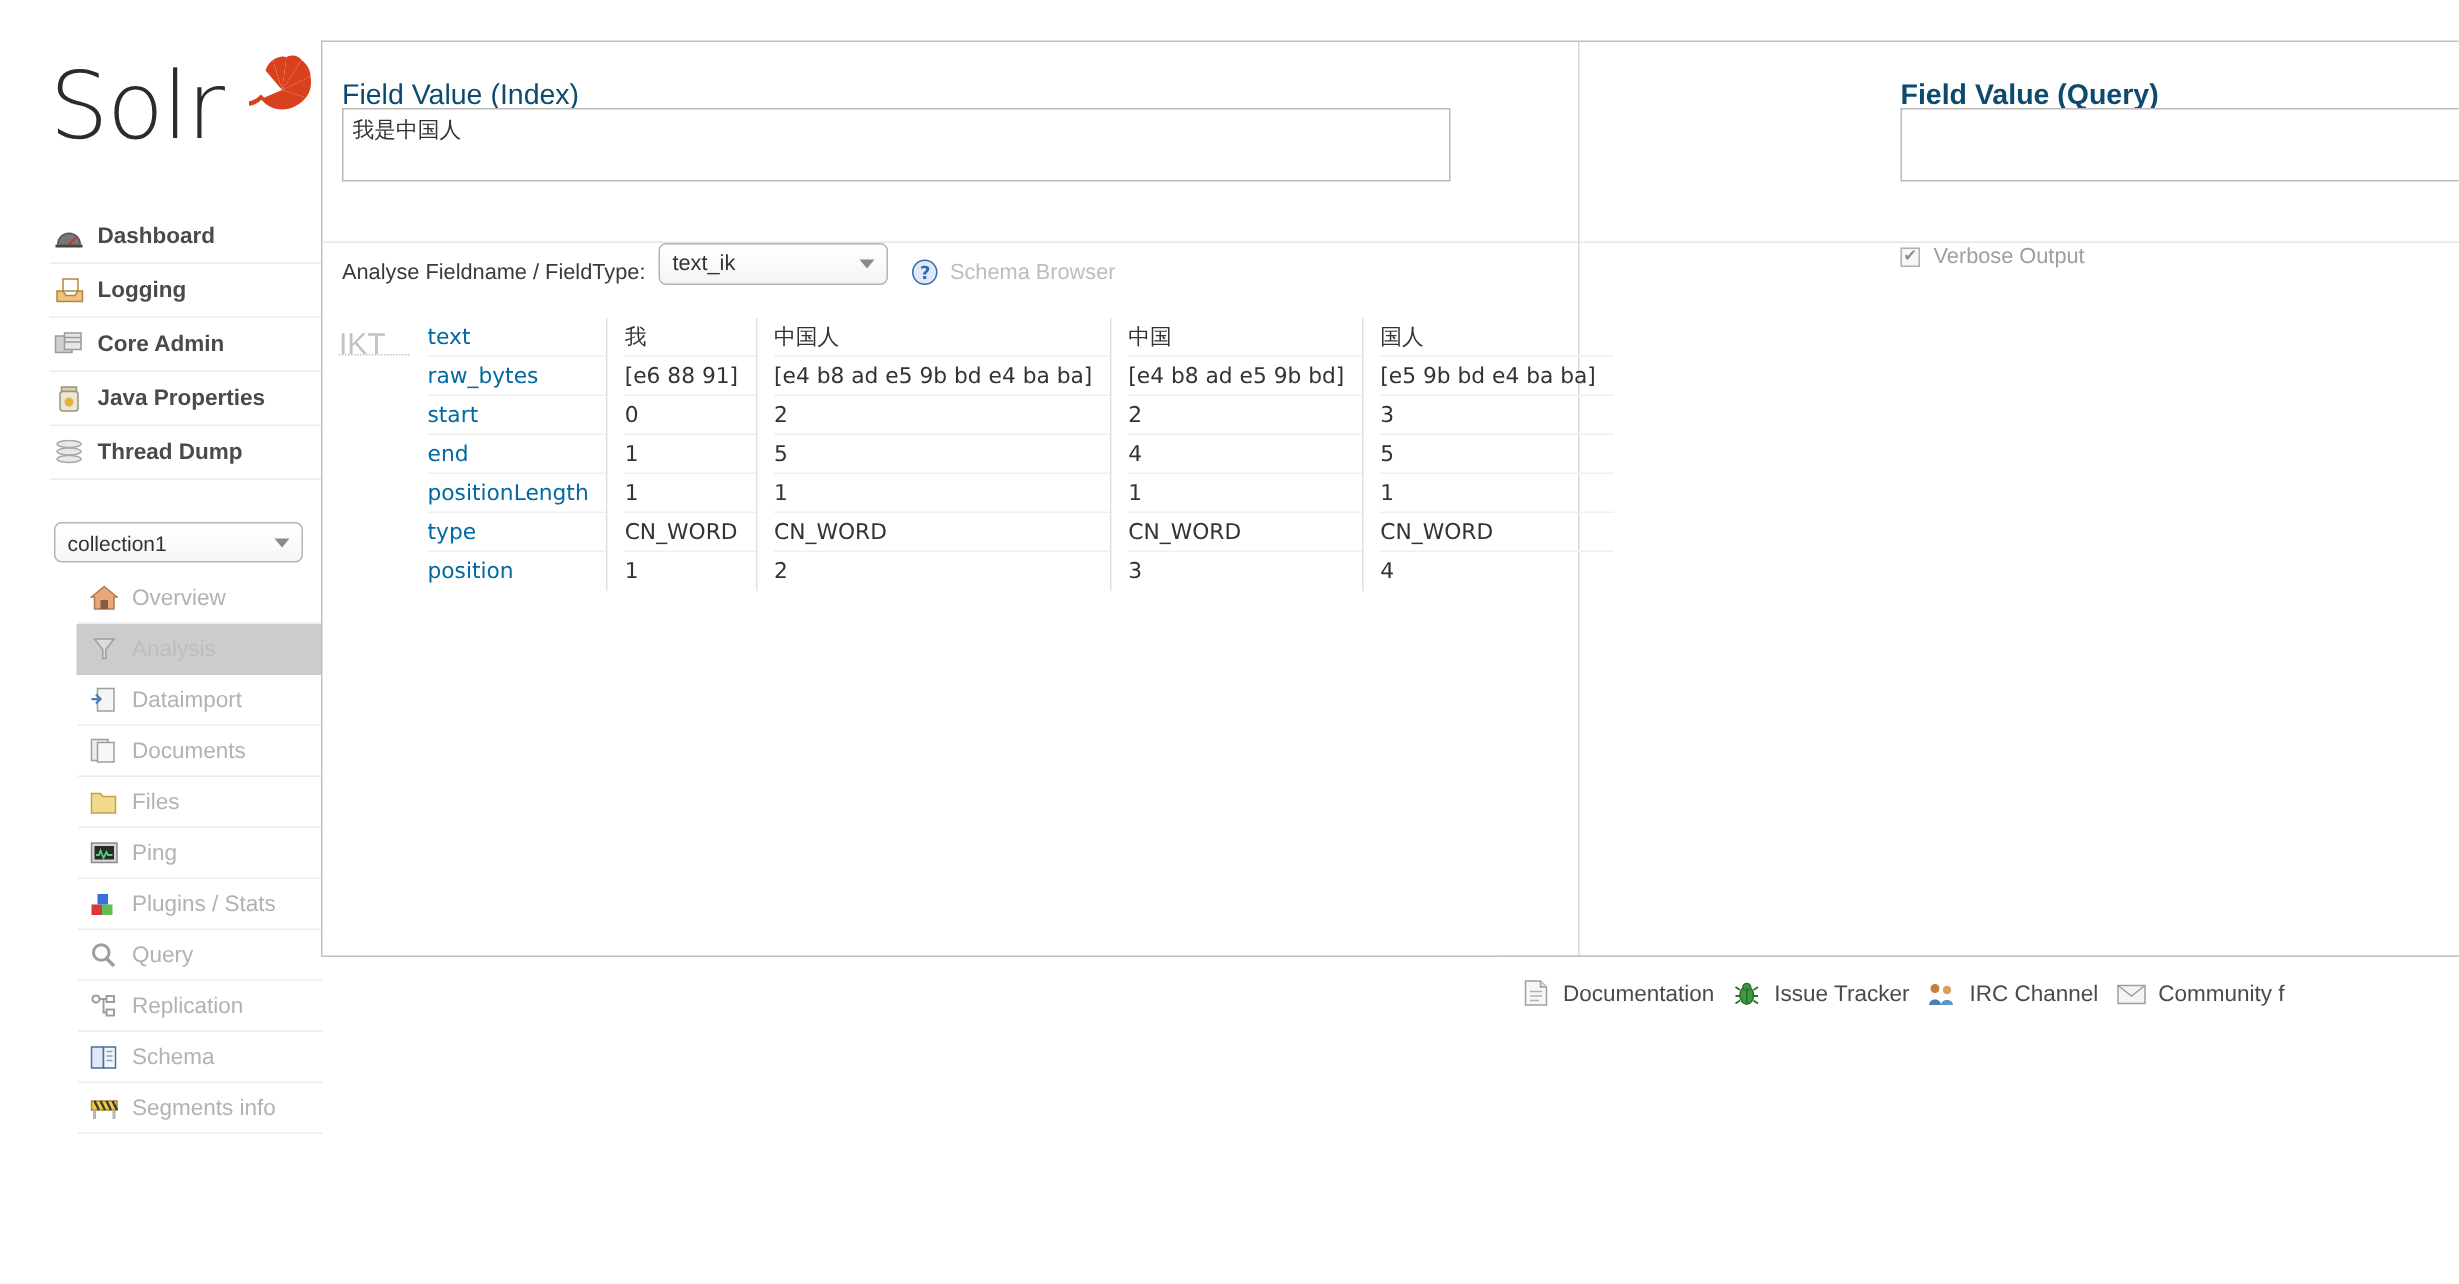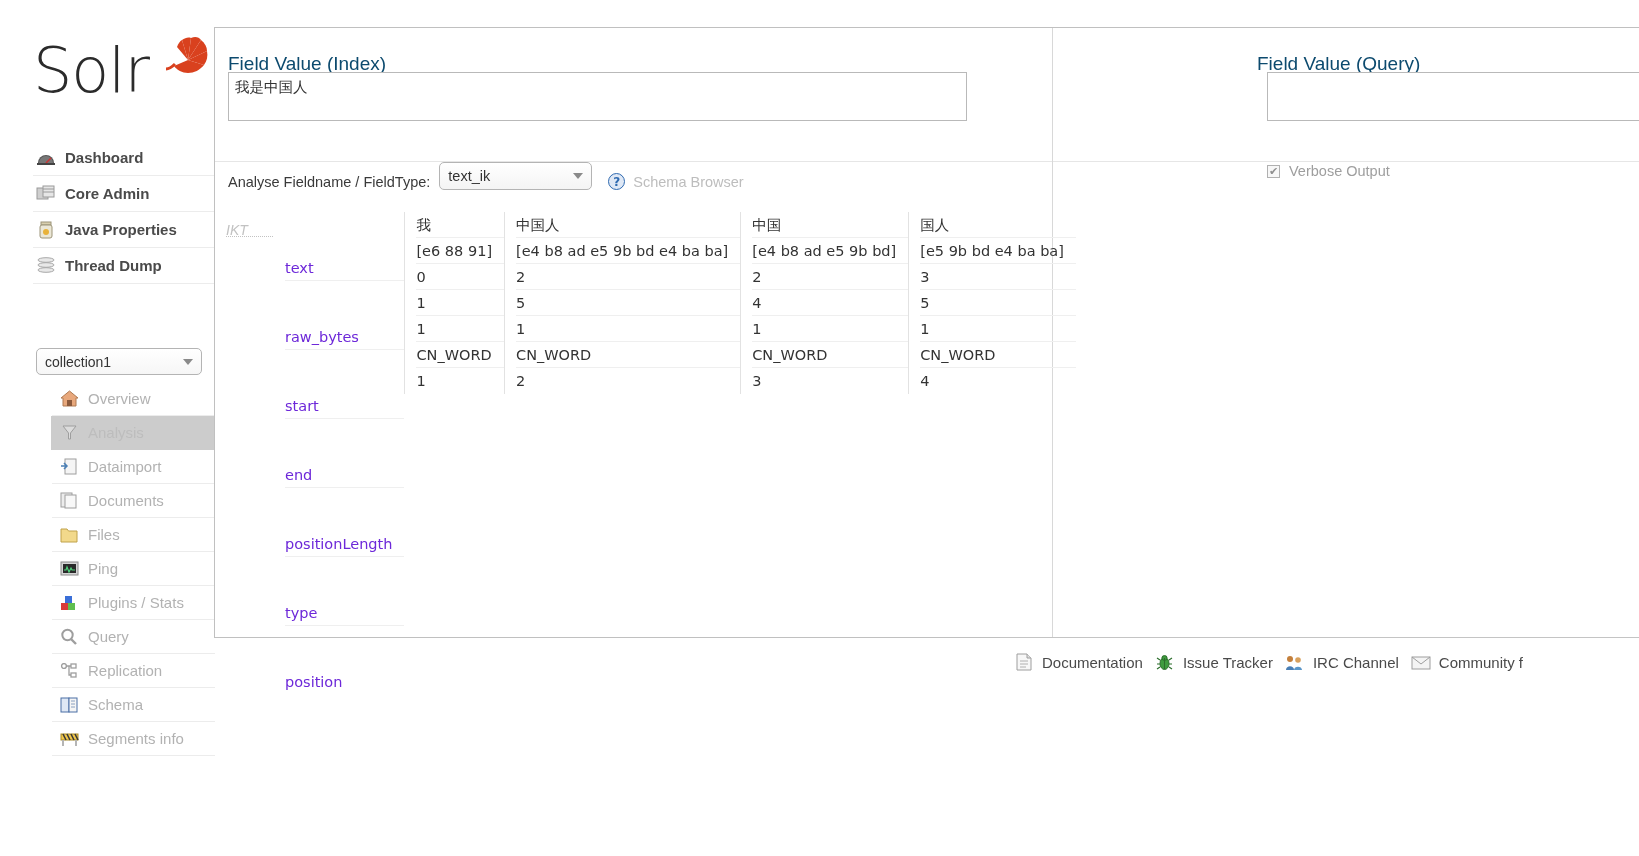--- a/index.html
+++ b/index.html
@@ -122,21 +122,21 @@
     width: 739px; height: 49px;
     border: 1px solid #b9b9b9;
     padding: 5px 6px;
     font-family: "DejaVu Sans", sans-serif;
     font-size: 14.5px;
     color: #333;
     resize: none;
     outline: none;
     line-height: 18px;
   }
-  #label-query { position: absolute; left: 204px; top: 25px; }
+  #label-query { position: absolute; left: 214px; top: 25px; font-weight: bold; }
   #ta-query {
     position: absolute; left: 214px; top: 44px;
     width: 600px; height: 49px;
     border: 1px solid #b9b9b9;
     padding: 5px 6px;
     font-family: "DejaVu Sans", sans-serif;
     font-size: 14.5px;
     color: #333;
     resize: none;
     outline: none;
@@ -202,38 +202,37 @@
     line-height: 1;
   }
 
   
   #analysis-table {
     position: absolute; left: 11px; top: 184px;
     display: flex;
     align-items: flex-start;
   }
   .an-analyzer {
-    font-size: 14px;
+    font-size: 20px;
     color: #c2c2c2;
     padding-top: 5px;
     width: 47px;
     border-bottom: 1px dotted #c2c2c2;
     display: inline-block;
     line-height: 20px;
     height: 22px;
     margin-top: 3px;
-    font-style: italic;
   }
   .an-col {
     display: flex; flex-direction: column;
     padding-left: 11px;
     border-left: 1px solid #e2e2e2;
   }
   .an-col.keycol { border-left: none; padding-left: 4px; min-width: 120px; }
-  .an-col.keycol .an-cell { color: #6d28d9; margin-top: 43px; }
+  .an-col.keycol .an-cell { color: #0369a1; }
   .an-cell {
     height: 26px;
     line-height: 26px;
     border-bottom: 1px solid #efefef;
     font-size: 14.5px;
     color: #333;
     white-space: nowrap;
     padding-right: 12px;
     font-family: "DejaVu Sans", sans-serif;
   }
@@ -296,20 +295,29 @@
             <path d="M2 13 A8 8 0 0 1 18 13 Z" fill="#555"></path>
             <path d="M3 13 A7 7 0 0 1 17 13 Z" fill="#777"></path>
             <line x1="10" y1="13" x2="15" y2="8" stroke="#c33" stroke-width="1.4"></line>
             <rect x="1" y="13" width="18" height="2" fill="#444"></rect>
           </svg>
         </span>
         <span class="nav-lbl">Dashboard</span>
       </div>
       <div class="nav-item">
         <span class="nav-ico">
+          <svg width="19" height="17" viewBox="0 0 19 17">
+            <rect x="5" y="1" width="10" height="8" fill="#fff" stroke="#b08640"></rect>
+            <path d="M1 9 L5 9 L7 12 L13 12 L15 9 L18 9 L18 16 L1 16 Z" fill="#f0c27c" stroke="#b08640"></path>
+          </svg>
+        </span>
+        <span class="nav-lbl">Logging</span>
+      </div>
+      <div class="nav-item">
+        <span class="nav-ico">
           <svg width="20" height="17" viewBox="0 0 20 17">
             <rect x="1" y="3" width="11" height="11" fill="#cfcfcf" stroke="#9a9a9a"></rect>
             <rect x="7" y="1" width="11" height="11" fill="#e6e6e6" stroke="#9a9a9a"></rect>
             <line x1="7" y1="4" x2="18" y2="4" stroke="#9a9a9a"></line>
             <line x1="7" y1="7" x2="18" y2="7" stroke="#9a9a9a"></line>
           </svg>
         </span>
         <span class="nav-lbl">Core Admin</span>
       </div>
       <div class="nav-item">

